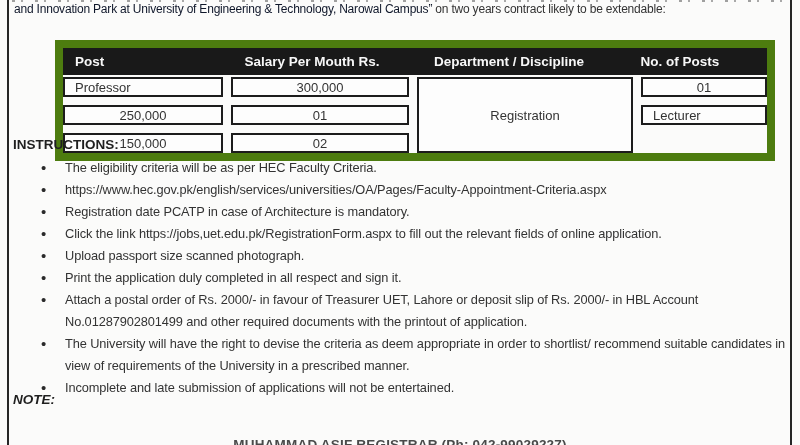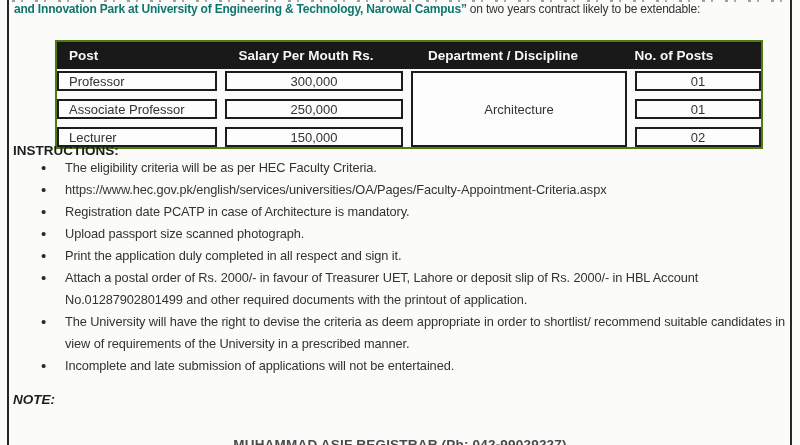--- a/index.html
+++ b/index.html
@@ -16,26 +16,26 @@
   .top-sliver {
     position:absolute; top:0; left:12px; right:14px; height:2px;
     background:repeating-linear-gradient(90deg,#555 0 3px,transparent 3px 9px,#666 9px 11px,transparent 11px 23px);
     opacity:.55;
   }
   .intro {
     position:absolute; top:2px; left:14px; width:774px;
     font-size:12px; letter-spacing:-0.2px; white-space:nowrap; overflow:hidden;
     color:#333;
   }
-  .intro .b { font-weight:bold; color:#0f766e; }
+  .intro .b { font-weight:normal; color:#0f172a; }
 
   
   .jobtable {
     position:absolute; top:40px; left:55px;
-    border:2px solid #4d7c0f; background:#fbfbfa;
+    border:8px solid #4d7c0f; background:#fbfbfa;
   }
   .t-head {
     display:grid; grid-template-columns:160px 178px 216px 126px;
     background:#191919; color:#f7f7f7; height:27px; align-items:center;
     font-weight:bold; font-size:13.5px;
   }
   .t-head .h { padding:0 4px; }
   .t-head .h.left { padding-left:12px; text-align:left; }
   .t-head .h.center { text-align:center; }
   .t-body {
@@ -45,21 +45,21 @@
   }
   .t-body .cell {
     border:2px solid #1c1c1c; background:#fdfdfd; box-sizing:border-box;
     display:flex; align-items:center; justify-content:center; color:#333;
   }
   .t-body .cell.left { justify-content:flex-start; padding-left:10px; }
   .cell.dept { grid-column:3; grid-row:1 / span 3; }
 
   
   .instr-head {
-    position:absolute; top:143px; left:13px;
+    position:absolute; top:137px; left:13px;
     font-weight:bold; font-size:13.5px; color:#1f1f1f;
   }
   .bullets {
     position:absolute; top:157px; left:14px; width:772px;
     font-size:12.8px; line-height:22px; color:#333; letter-spacing:-0.1px;
   }
   .bullet { position:relative; padding-left:51px; }
   .bullet::before {
     content:"\2022"; position:absolute; left:27px; top:0;
     font-size:15px; color:#2a2a2a;
@@ -94,39 +94,39 @@
     <div class="t-head">
       <div class="h left">Post</div>
       <div class="h center">Salary Per Mouth Rs.</div>
       <div class="h center">Department /  Discipline</div>
       <div class="h center">No. of Posts</div>
     </div>
     <div class="t-body">
 
       <div class="cell left">Professor</div>
       <div class="cell">300,000</div>
-      <div class="cell dept">Architecture</div>
+      <div class="cell dept">Registration</div>
       <div class="cell">01</div>
 
-      <div class="cell left">Associate Professor</div>
       <div class="cell">250,000</div>
       <div class="cell">01</div>
 
       <div class="cell left">Lecturer</div>
       <div class="cell">150,000</div>
       <div class="cell">02</div>
     </div>
   </div>
 
   <div class="instr-head">INSTRUCTIONS:</div>
 
   <div class="bullets">
     <div class="bullet">The eligibility criteria will be as per HEC Faculty Criteria.</div>
     <div class="bullet">https://www.hec.gov.pk/english/services/universities/OA/Pages/Faculty-Appointment-Criteria.aspx</div>
     <div class="bullet">Registration date PCATP in case of Architecture is mandatory.</div>
+    <div class="bullet">Click the link https://jobs,uet.edu.pk/RegistrationForm.aspx to fill out the relevant fields of online application.</div>
     <div class="bullet">Upload passport size scanned photograph.</div>
     <div class="bullet">Print the application duly completed in all respect and sign it.</div>
     <div class="bullet">Attach a postal order of Rs. 2000/- in favour of Treasurer UET, Lahore or deposit slip of Rs. 2000/- in HBL Account No.01287902801499 and other required documents with the printout of application.</div>
     <div class="bullet">The University will have the right to devise the criteria as deem appropriate in order to shortlist/ recommend suitable candidates in view of requirements of the University in a prescribed manner.</div>
     <div class="bullet">Incomplete and late submission of applications will not be entertained.</div>
   </div>
 
   <div class="note-head">NOTE:</div>
 
   <div class="footer-line">MUHAMMAD ASIF REGISTRAR (Ph: 042-99029227)</div>

